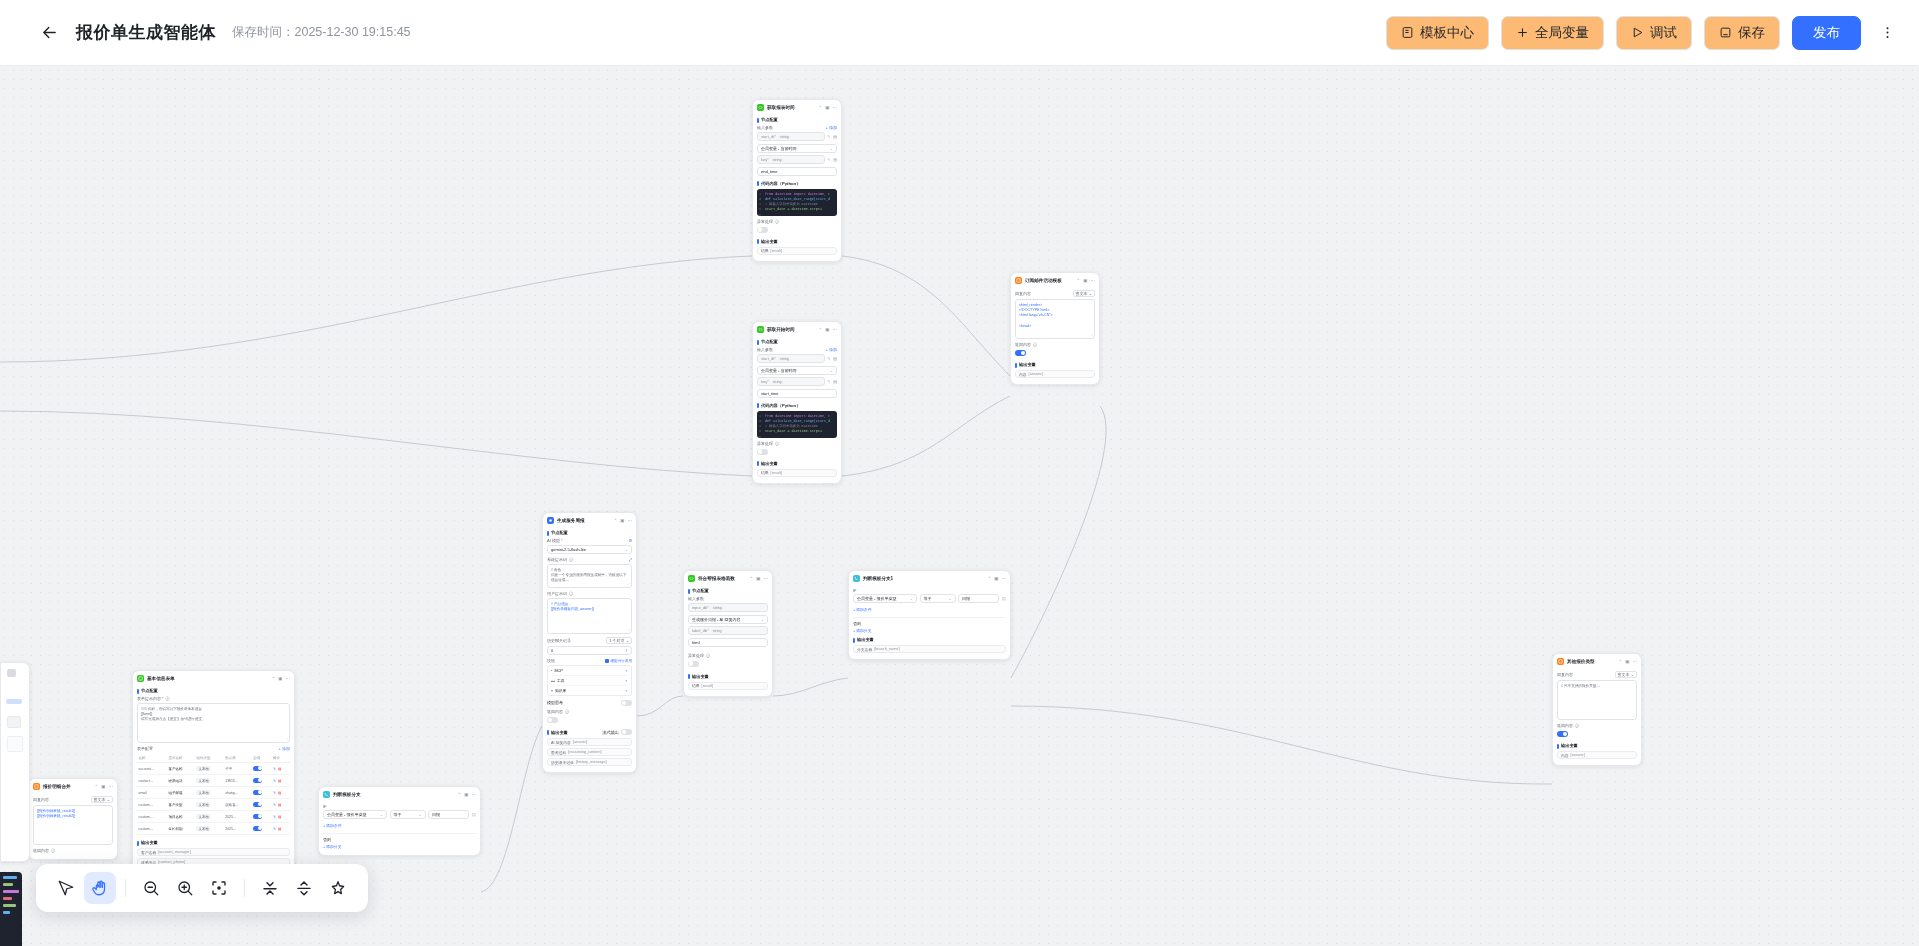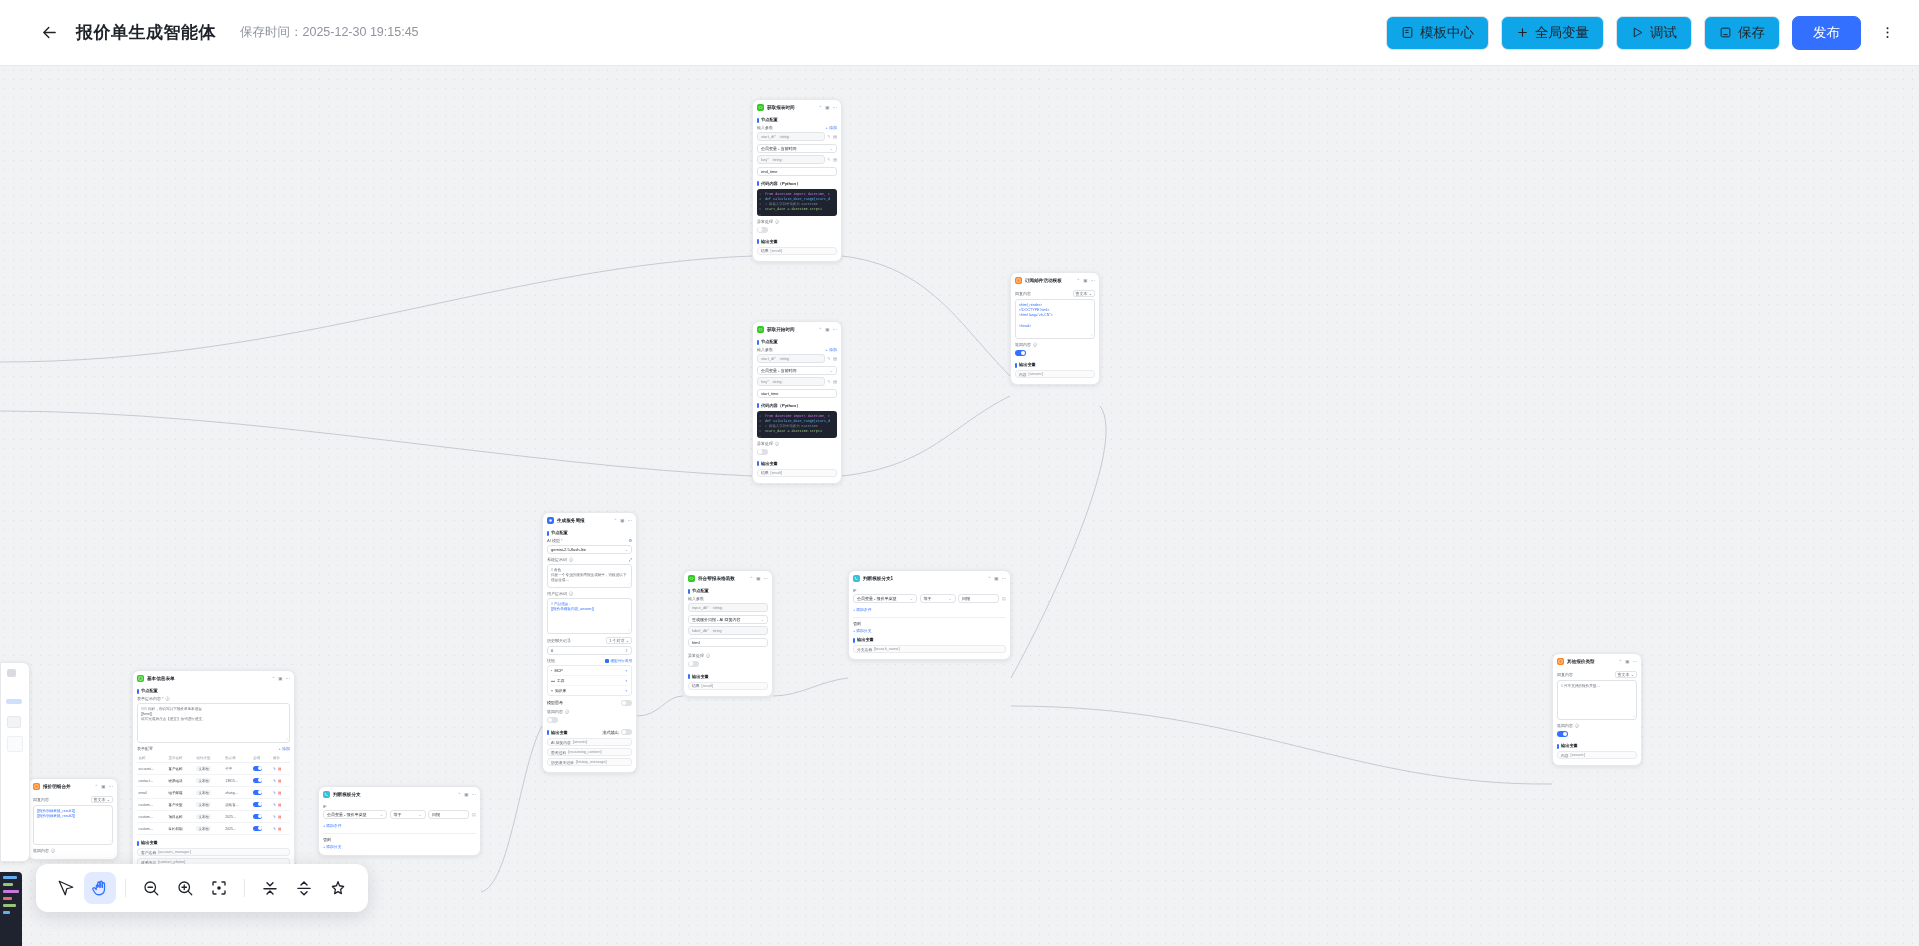--- a/index.html
+++ b/index.html
@@ -20,28 +20,28 @@
   .back-btn {
     width: 30px; height: 30px; margin-left: 34px;
     display: flex; align-items: center; justify-content: center;
     border-radius: 6px; cursor: pointer; color: #1f2329;
   }
   .doc-title {
     margin-left: 12px; font-size: 17px; font-weight: bold; color: #1f2329;
     letter-spacing: .5px; white-space: nowrap;
   }
   .save-time {
-    margin-left: 24px; font-size: 12.5px; color: #8f959e; white-space: nowrap;
+    margin-left: 16px; font-size: 12.5px; color: #8f959e; white-space: nowrap;
   }
   .header-right {
     margin-left: auto; margin-right: 18px; display: flex; align-items: center; gap: 12px;
   }
   .hbtn {
     height: 34px; padding: 8px 14px; border: 1px solid #dfe1e5; border-radius: 7px;
-    background: #0ea5e9; font-size: 13.5px; color: #1f2329; cursor: pointer;
+    background: #fdba74; font-size: 13.5px; color: #1f2329; cursor: pointer;
     display: flex; align-items: center; gap: 6px; white-space: nowrap;
   }
   .hbtn.primary {
     background: #3370ff; border-color: #3370ff; color: #fff; padding: 0 20px; font-weight: 500;
   }
   .hicon { display: inline-flex; align-items: center; justify-content: center; }
   .more-btn {
     width: 28px; height: 30px; display: flex; align-items: center; justify-content: center;
     cursor: pointer; color: #1f2329; border-radius: 6px;
   }

